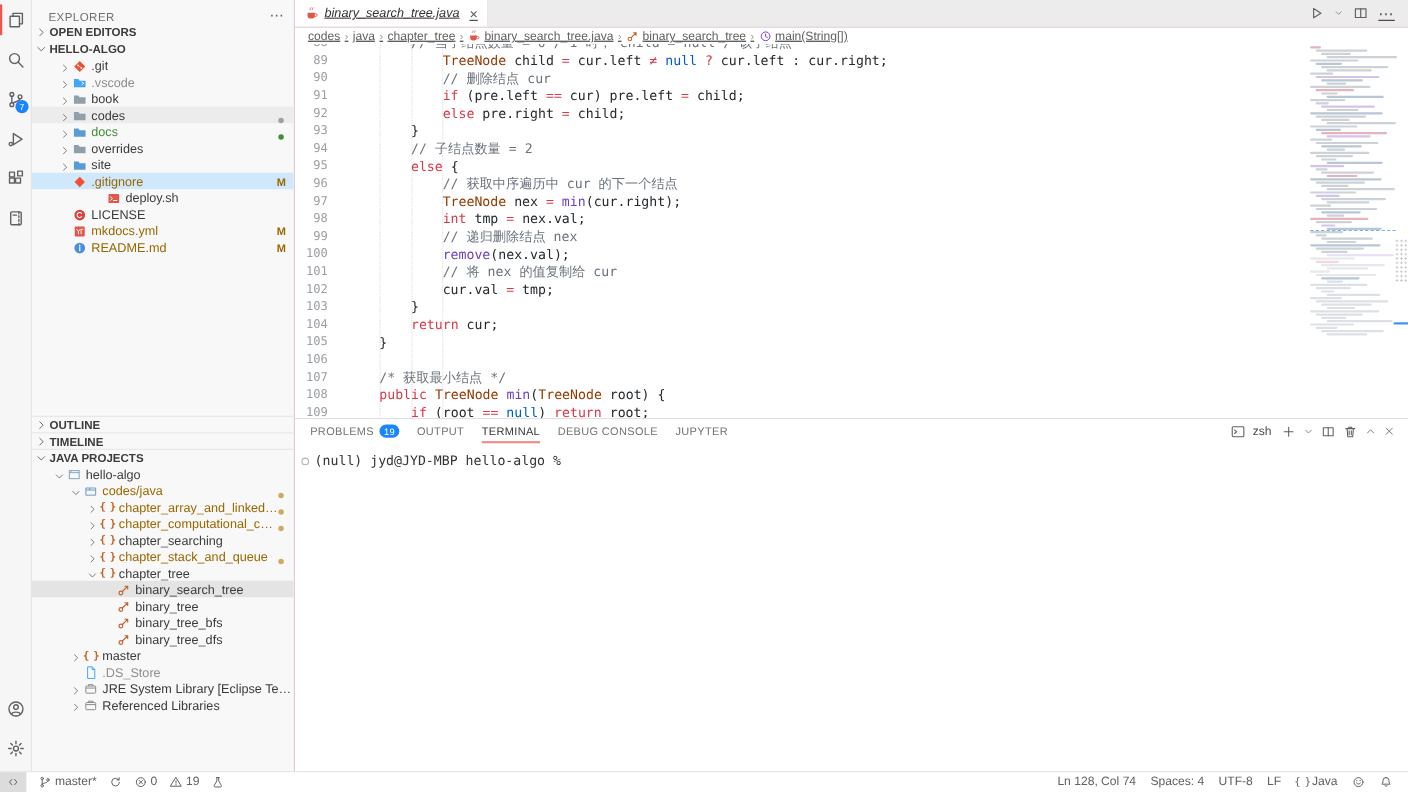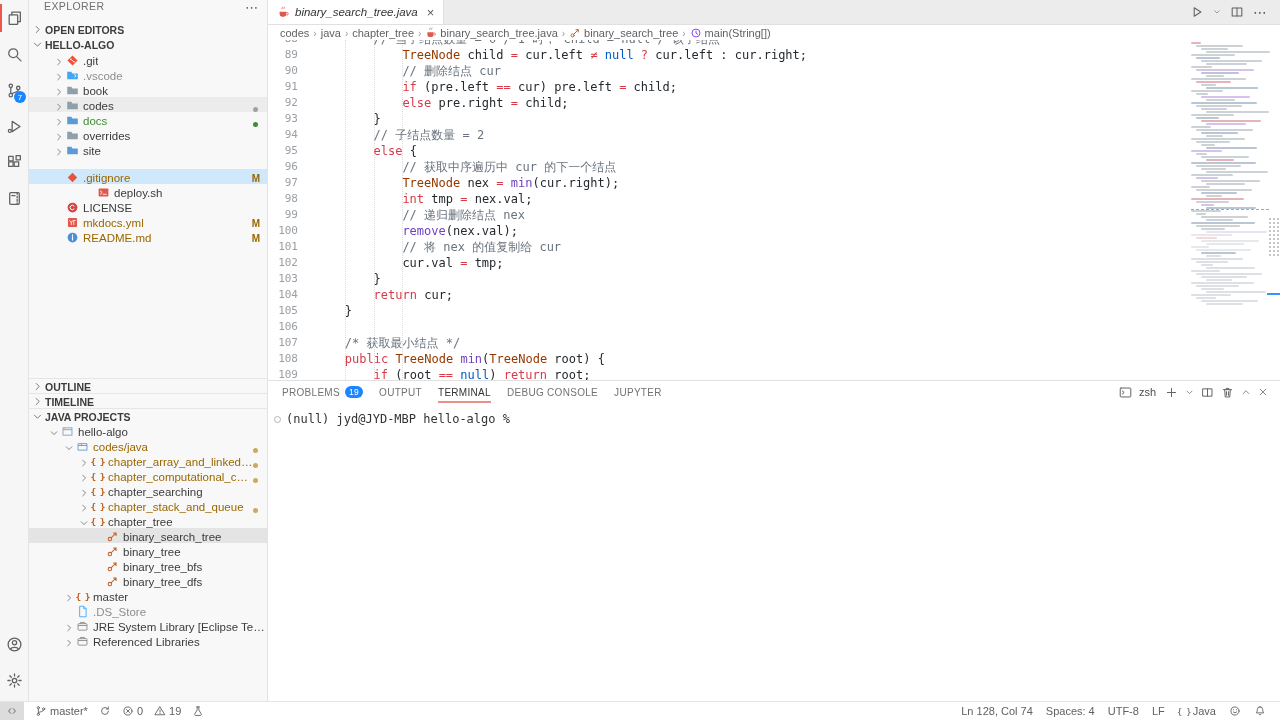--- a/index.html
+++ b/index.html
@@ -11,21 +11,21 @@
   
   .activitybar{position:absolute;left:0;top:0;bottom:18px;width:28px;background:#f6f6f6;border-right:1px solid #e4e4e4;display:flex;flex-direction:column;align-items:center;z-index:5;}
   .ab-item{width:28px;height:36px;display:flex;align-items:center;justify-content:center;position:relative;cursor:pointer;}
   .ab-item.active::before{content:"";position:absolute;left:0;top:4px;bottom:4px;width:2px;background:#f0544c;}
   .ab-item .icon{width:17px;height:17px;}
   .ab-badge{position:absolute;right:2px;bottom:5px;min-width:12px;height:12px;background:#1a85ff;color:#fff;border-radius:7px;font-size:8px;display:flex;align-items:center;justify-content:center;}
   .ab-bottom{margin-top:auto;display:flex;flex-direction:column;align-items:center;padding-bottom:4px;}
 
   
   .sidebar{position:absolute;left:28px;top:0;bottom:18px;width:239px;background:#f8f8f8;border-right:1px solid #e2e2e2;overflow:hidden;}
-  .sb-header{position:absolute;top:0;left:0;right:0;height:22px;display:flex;align-items:flex-start;padding:0 8px 0 16px;font-size:10.5px;color:#6f6f6f;letter-spacing:.4px;}
+  .sb-header{position:absolute;top:0;left:0;right:0;height:22px;display:flex;align-items:flex-end;padding:0 8px 0 16px;font-size:10.5px;color:#6f6f6f;letter-spacing:.4px;}
   .sb-header .more{margin-left:auto;color:#616161;font-size:13px;letter-spacing:1px;cursor:pointer;}
   .section-row{position:absolute;left:0;right:0;height:15px;display:flex;align-items:center;font-size:10.5px;font-weight:bold;color:#3b3b3b;padding-left:4px;gap:2px;cursor:pointer;}
   .section-row .icon{width:11px;height:11px;}
   .section-row.bordered{border-top:1px solid #e6e6e6;}
   .tree{position:absolute;left:0;right:0;}
   .tree-row{position:relative;height:15px;display:flex;align-items:flex-end;font-size:11.5px;color:#3b3b3b;cursor:pointer;white-space:nowrap;}
   .tree-row .chev{width:10px;height:10px;flex:none;margin-right:2px;}
   .tree-row .tree-icon{width:13px;height:13px;flex:none;margin-right:4px;}
   .tree-row .lbl{overflow:hidden;text-overflow:ellipsis;}
   .tree-row.hoverbg{background:#ececec;}
@@ -33,21 +33,21 @@
   .tree-row.selgray{background:#e4e4e4;}
   .tree-row .badge-m{margin-left:auto;margin-right:7px;color:#9a6700;font-size:10px;font-weight:bold;}
   .tree-row .dot{margin-left:auto;margin-right:9px;width:5px;height:5px;border-radius:50%;flex:none;}
   .c-mod{color:#9a6700;}
   .c-green{color:#3f8e33;}
   .c-muted{color:#8e8e90;}
   .braces-glyph{font-family:"DejaVu Sans Mono",monospace;font-size:9.5px;font-weight:bold;color:#c0611e;letter-spacing:-1px;}
   .braces-gray{font-family:"DejaVu Sans Mono",monospace;font-size:9.5px;color:#616161;letter-spacing:-1px;}
 
   
-  .main{position:absolute;left:268px;right:0;top:0;bottom:18px;background:#be185d;}
+  .main{position:absolute;left:268px;right:0;top:0;bottom:18px;background:#be185d;text-decoration:underline;}
   .tabbar{height:24px;background:#ececec;display:flex;align-items:stretch;border-bottom:1px solid #e0e0e0;}
   .tab{background:#fff;display:flex;align-items:center;gap:5px;padding:0 9px;border-right:1px solid #e0e0e0;cursor:pointer;}
   .tab .icon{width:13px;height:13px;}
   .tab-label{font-size:11.5px;font-style:italic;color:#333;}
   .tab-close{color:#5a5a5a;font-size:13px;margin-left:4px;cursor:pointer;line-height:1;}
   .editor-actions{margin-left:auto;display:flex;align-items:center;gap:9px;padding-right:12px;}
   .editor-actions .icon{width:14px;height:14px;cursor:pointer;}
   .ea-more{color:#555;font-size:14px;cursor:pointer;letter-spacing:1px;}
   .breadcrumbs{height:16px;display:flex;align-items:center;font-size:11px;color:#616161;padding-left:12px;gap:4px;background:#fff;white-space:nowrap;}
   .bc-item{display:flex;align-items:center;gap:3px;cursor:pointer;}
@@ -285,21 +285,21 @@
               <path d="M6 3.5l4.5 4.5L6 12.5"></path>
             </svg>
           </span>
           <span class="icon tree-icon" style="width: 13px; height: 13px;">
             <svg viewBox="0 0 16 16">
               <path d="M1.5 3.5h5l1.4 2h6.6v7.2h-13z" fill="#5b9bd5"></path>
             </svg>
           </span>
           <span class="lbl">site</span>
         </div>
-        <div class="tree-row selblue" style="padding-left: 26px; margin-top: 12px;">
+        <div class="tree-row selblue" style="padding-left: 26px;">
           <span style="width: 12px; flex: 0 0 auto;"></span>
           <span class="icon tree-icon" style="width: 13px; height: 13px;">
             <svg viewBox="0 0 16 16">
               <path d="M8 2.2l5.8 5.8L8 13.8 2.2 8z" fill="#f05033"></path>
             </svg>
           </span>
           <span class="lbl c-mod">.gitignore</span>
           <span class="badge-m">M</span>
         </div>
         <div class="tree-row" style="padding-left: 26px; margin-left: 31px;">

